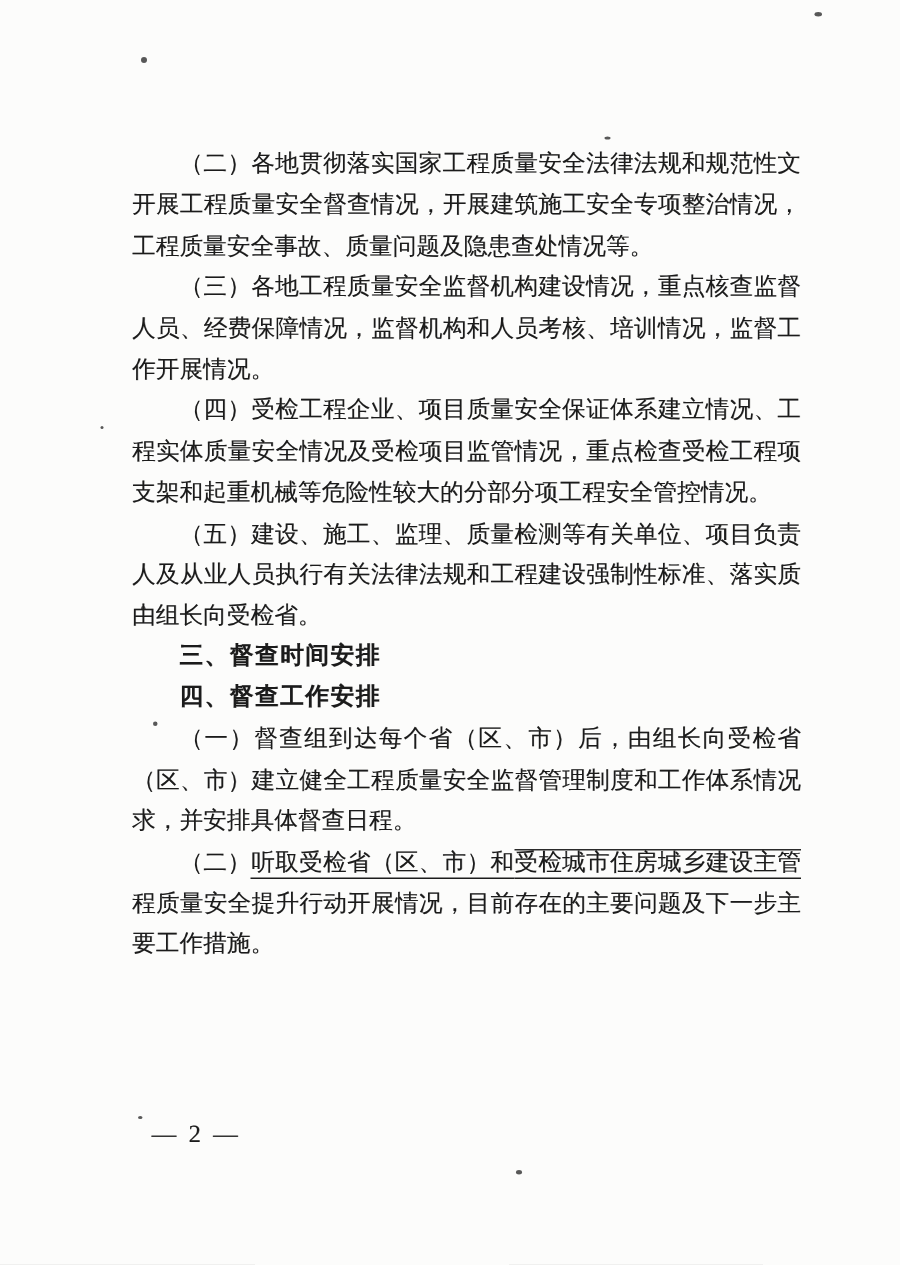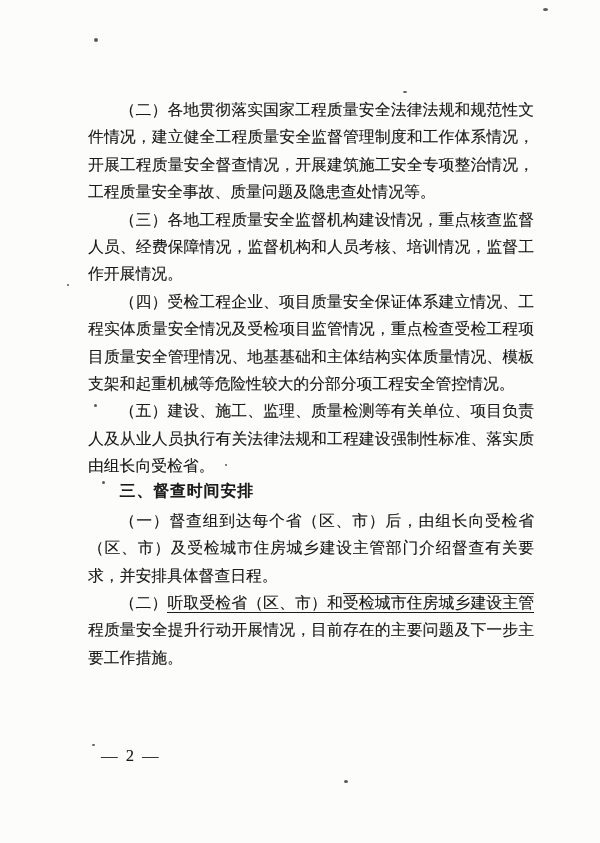--- a/index.html
+++ b/index.html
@@ -72,41 +72,40 @@
     opacity: 0.75;
   }
 </style>
 </head>
 <body>
 
 <div class="page">
 
   <div class="textblock">
     <div class="line indent full">（二）各地贯彻落实国家工程质量安全法律法规和规范性文</div>
-    <div class="line full">件情况，建立健全工程质量安全监督管理制度和工作体系情况，</div>
     <div class="line full">开展工程质量安全督查情况，开展建筑施工安全专项整治情况，</div>
     <div class="line">工程质量安全事故、质量问题及隐患查处情况等。</div>
 
     <div class="line indent full">（三）各地工程质量安全监督机构建设情况，重点核查监督</div>
     <div class="line full">人员、经费保障情况，监督机构和人员考核、培训情况，监督工</div>
     <div class="line">作开展情况。</div>
 
     <div class="line indent full">（四）受检工程企业、项目质量安全保证体系建立情况、工</div>
     <div class="line full">程实体质量安全情况及受检项目监管情况，重点检查受检工程项</div>
-    <div class="line full">目质量安全管理情况、地基基础和主体结构实体质量情况、模板</div>
     <div class="line">支架和起重机械等危险性较大的分部分项工程安全管控情况。</div>
 
     <div class="line indent full">（五）建设、施工、监理、质量检测等有关单位、项目负责</div>
     <div class="line full">人及从业人员执行有关法律法规和工程建设强制性标准、落实质</div>
     <div class="line">由组长向受检省。</div>
 
     <div class="line indent heading">三、督查时间安排</div>
+    <div class="line indent heading">四、督查工作安排</div>
 
     <div class="line indent full">（一）督查组到达每个省（区、市）后，由组长向受检省</div>
-    <div class="line full">（区、市）及受检城市住房城乡建设主管部门介绍督查有关要</div>
+    <div class="line full">（区、市）建立健全工程质量安全监督管理制度和工作体系情况</div>
     <div class="line">求，并安排具体督查日程。</div>
 
     <div class="line indent full"><span>（二）</span><span class="u-solid">听取受检省（区、市）和</span><span class="u-solid u-over">受检城市住房城乡建设主管</span></div>
     <div class="line full">程质量安全提升行动开展情况，目前存在的主要问题及下一步主</div>
     <div class="line">要工作措施。</div>
   </div>
 
   <div class="pagenum">— 2 —</div>
 
   <div class="speck" style="left:94px;top:38px;width:4px;height:4px;"></div>

